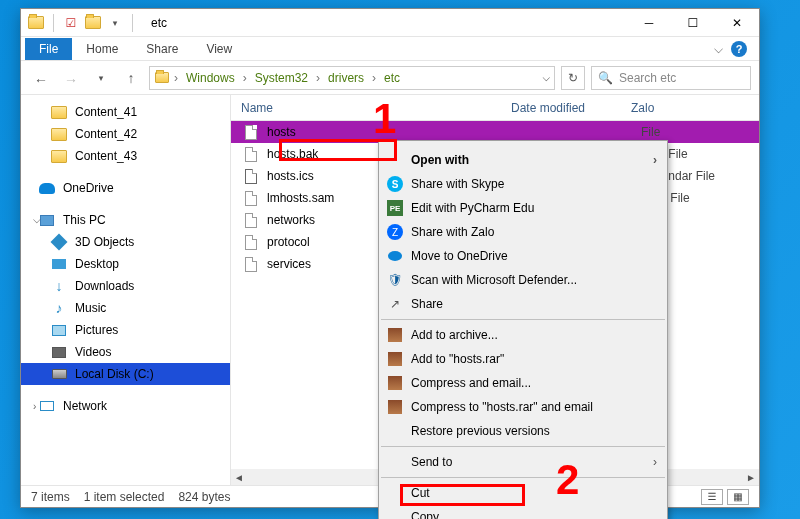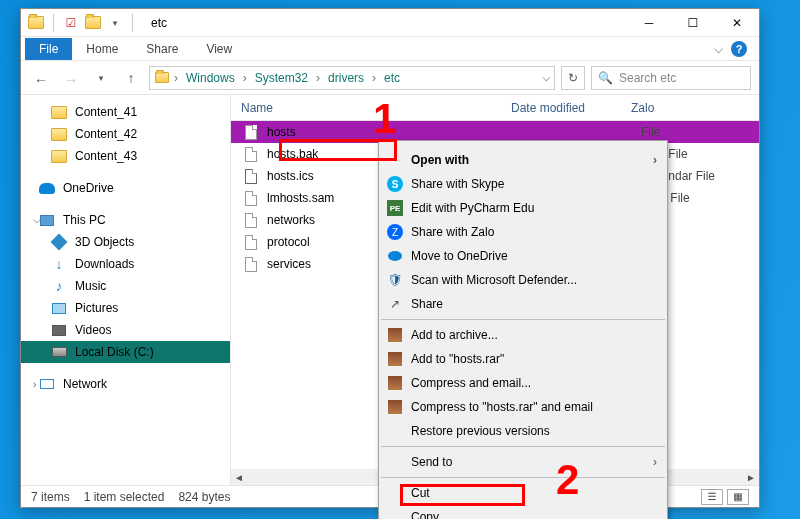--- a/index.html
+++ b/index.html
@@ -17,29 +17,29 @@
 .ribbon-tabs{height:24px;display:flex;align-items:center;padding:0 4px;border-bottom:1px solid #e5e5e5;}
 .ribbon-tab{padding:4px 14px;color:#444;}
 .ribbon-tab.file{background:#1979ca;color:#fff;}
 .ribbon-right{margin-left:auto;display:flex;align-items:center;gap:8px;padding-right:8px;}
 .chev{color:#666;}
 .help-icon{width:16px;height:16px;border-radius:50%;background:#1979ca;color:#fff;display:flex;align-items:center;justify-content:center;font-size:11px;font-weight:bold;}
 .navbar{height:34px;display:flex;align-items:center;padding:4px 8px;gap:6px;border-bottom:1px solid #e5e5e5;}
 .nav-arrow{width:24px;height:24px;display:flex;align-items:center;justify-content:center;color:#555;font-size:14px;}
 .nav-arrow.dis{color:#bbb;}
 .addr-bar{flex:1;height:24px;border:1px solid #ccc;display:flex;align-items:center;padding:0 4px;gap:2px;}
-.crumb{padding:2px 4px;color:#0f766e;}
+.crumb{padding:2px 4px;color:#4d7c0f;}
 .crumb-sep{color:#777;padding:0 2px;}
 .addr-end{margin-left:auto;display:flex;align-items:center;gap:4px;color:#555;}
 .refresh-box{width:24px;height:24px;border:1px solid #ccc;display:flex;align-items:center;justify-content:center;color:#555;}
 .search-box{width:160px;height:24px;border:1px solid #ccc;display:flex;align-items:center;padding:0 6px;gap:6px;color:#888;}
 .body-area{display:flex;height:calc(100% - 28px - 24px - 34px - 22px);}
 .sidebar{width:210px;border-right:1px solid #e5e5e5;padding:6px 0;overflow:hidden;}
 .sb-item{display:flex;align-items:center;gap:8px;padding:3px 8px 3px 30px;color:#000;}
-.sb-item.sel{background:#0f766e;}
+.sb-item.sel{background:#1d4ed8;}
 .sb-item .exp{position:absolute;left:12px;color:#666;font-size:10px;}
 .sb-item{position:relative;}
 .sb-icon{width:16px;height:16px;display:flex;align-items:center;justify-content:center;}
 .icn-folder{width:16px;height:13px;background:linear-gradient(#FFE9A2,#F7CA4D);border:1px solid #d4a935;border-radius:1px;}
 .icn-onedrive{width:16px;height:11px;background:#0a84d8;border-radius:6px 6px 3px 3px;}
 .icn-pc{width:14px;height:11px;border:1px solid #3a7cb8;background:#5aa0d8;}
 .icn-3d{width:12px;height:12px;background:#2a8cc7;transform:rotate(45deg);}
 .icn-desktop{width:14px;height:10px;background:#3a9dd8;}
 .icn-doc{width:12px;height:14px;border:1px solid #888;background:#fff;}
 .icn-dl{color:#2a8cc7;font-size:14px;}
@@ -186,20 +186,26 @@
           </span>
           <span>This PC</span>
         </div>
       <div class="sb-item">
           <span class="sb-icon">
             <span class="icn-3d"></span>
           </span>
           <span>3D Objects</span>
         </div>
       <div class="sb-item">
+          <span class="sb-icon">
+            <span class="icn-desktop"></span>
+          </span>
+          <span>Desktop</span>
+        </div>
+      <div class="sb-item">
           <span class="sb-icon icn-dl">↓</span>
           <span>Downloads</span>
         </div>
       <div class="sb-item">
           <span class="sb-icon icn-music">♪</span>
           <span>Music</span>
         </div>
       <div class="sb-item">
           <span class="sb-icon">
             <span class="icn-pic"></span>

